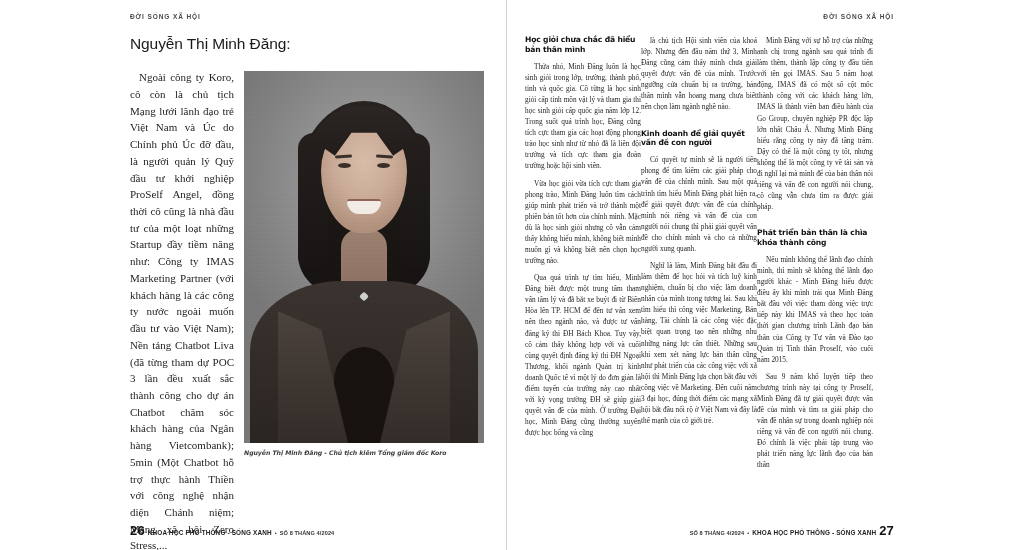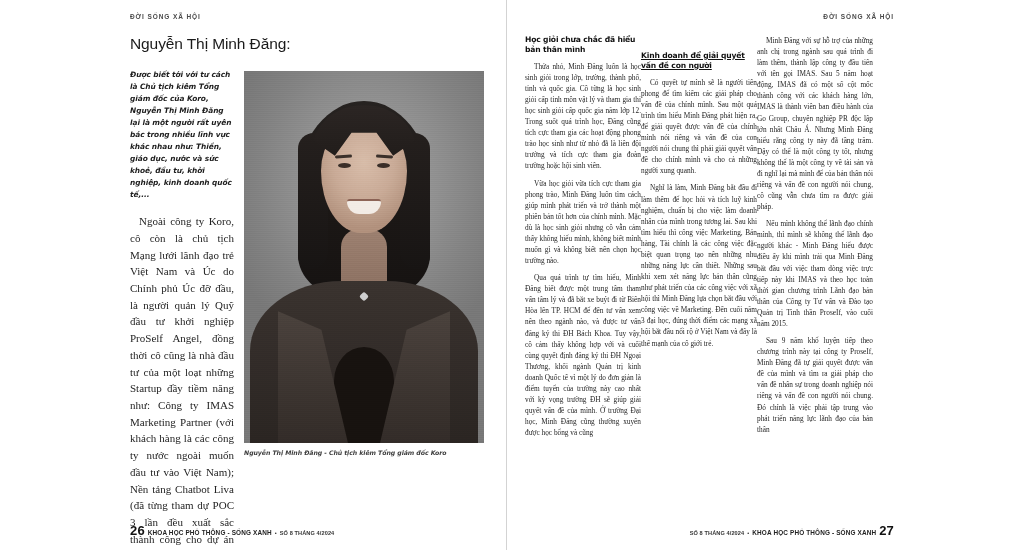--- a/index.html
+++ b/index.html
@@ -333,38 +333,37 @@
     font-family: "DejaVu Sans", sans-serif;
     font-size: 7.6px;
     font-weight: 700;
     color: #111;
     line-height: 1.3;
     margin: 0 0 6px 0;
     text-align: left;
     text-indent: 0;
     letter-spacing: -0.15px;
   }
-  .sec-head.spaced { margin-top: 16px; text-decoration: underline; }
+  .sec-head.spaced { margin-top: 16px; }
 </style>
 </head>
 <body>
 
 <div class="spread">
 
   <div class="page page-left">
 
     <div class="running-head rh-left">ĐỜI SỐNG XÃ HỘI</div>
 
     <div class="kicker">Nguyễn Thị Minh Đăng:</div>
 
 
     <div class="left-body">
 
       <div class="left-col">
-        <div class="lead">Được biết tới với tư cách là Chủ tịch kiêm Tổng giám đốc của Koro, Nguyễn Thị Minh Đăng lại là một người rất uyên bác trong nhiều lĩnh vực khác nhau như: Thiền, giáo dục, nước và sức khoẻ, đầu tư, khởi nghiệp, kinh doanh quốc tế,...</div>
         <div class="serif-col">
           <p>Ngoài công ty Koro, cô còn là chủ tịch Mạng lưới lãnh đạo trẻ Việt Nam và Úc do Chính phủ Úc đỡ đầu, là người quản lý Quỹ đầu tư khởi nghiệp ProSelf Angel, đồng thời cô cũng là nhà đầu tư của một loạt những Startup đầy tiềm năng như: Công ty IMAS Marketing Partner (với khách hàng là các công ty nước ngoài muốn đầu tư vào Việt Nam); Nền tảng Chatbot Liva (đã từng tham dự POC 3 lần đều xuất sắc thành công cho dự án Chatbot chăm sóc khách hàng của Ngân hàng Vietcombank); 5min (Một Chatbot hỗ trợ thực hành Thiền với công nghệ nhận diện Chánh niệm; Mạng xã hội Zero Stress,...</p>
         </div>
       </div>
 
       <div class="photo-area">
         <div class="photo-frame">
           <div class="photo-bg"></div>
           <div class="p-hair-back"></div>
           <div class="p-neck"></div>
@@ -407,27 +406,29 @@
     <div class="right-cols">
 
       <div class="rcol">
         <div class="sec-head">Học giỏi chưa chắc đã hiểu bản thân mình</div>
         <p>Thửa nhỏ, Minh Đăng luôn là học sinh giỏi trong lớp, trường, thành phố, tỉnh và quốc gia. Cô từng là học sinh giỏi cấp tỉnh môn vật lý và tham gia thi học sinh giỏi cấp quốc gia năm lớp 12. Trong suốt quá trình học, Đăng cũng tích cực tham gia các hoạt động phong trào học sinh như từ nhỏ đã là liên đội trưởng và tích cực tham gia đoàn trường hoặc hội sinh viên.</p>
         <p>Vừa học giỏi vừa tích cực tham gia phong trào, Minh Đăng luôn tìm cách giúp mình phát triển và trở thành một phiên bản tốt hơn của chính mình. Mặc dù là học sinh giỏi nhưng cô vẫn cảm thấy không hiểu mình, không biết mình muốn gì và không biết nên chọn học trường nào.</p>
         <p>Qua quá trình tự tìm hiểu, Minh Đăng biết được một trung tâm tham vấn tâm lý và đã bắt xe buýt đi từ Biên Hòa lên TP. HCM để đến tư vấn xem nên theo ngành nào, và được tư vấn đăng ký thi ĐH Bách Khoa. Tuy vậy, cô cảm thấy không hợp với và cuối cùng quyết định đăng ký thi ĐH Ngoại Thương, khối ngành Quản trị kinh doanh Quốc tế vì một lý do đơn giản là điểm tuyển của trường này cao nhất với kỳ vọng trường ĐH sẽ giúp giải quyết vấn đề của mình. Ở trường Đại học, Minh Đăng cũng thường xuyên được học bổng và cũng</p>
       </div>
 
       <div class="rcol">
+        <p>là chủ tịch Hội sinh viên của khoá lớp. Nhưng đến đầu năm thứ 3, Minh Đăng cũng cảm thấy mình chưa giải quyết được vấn đề của mình. Trước ngưỡng cửa chuẩn bị ra trường, bản thân mình vẫn hoang mang chưa biết nên chọn làm ngành nghề nào.</p>
         <div class="sec-head spaced">Kinh doanh để giải quyết vấn đề con người</div>
         <p>Có quyết tự mình sẽ là người tiên phong để tìm kiếm các giải pháp cho vấn đề của chính mình. Sau một quá trình tìm hiểu Minh Đăng phát hiện ra, để giải quyết được vấn đề của chính mình nói riêng và vấn đề của con người nói chung thì phải giải quyết vấn đề cho chính mình và cho cả những người xung quanh.</p>
         <p>Nghĩ là làm, Minh Đăng bắt đầu đi làm thêm để học hỏi và tích luỹ kinh nghiệm, chuẩn bị cho việc làm doanh nhân của mình trong tương lai. Sau khi tìm hiểu thì công việc Marketing, Bán hàng, Tài chính là các công việc đặc biệt quan trọng tạo nên những nhu những năng lực cần thiết. Những sau khi xem xét năng lực bản thân cũng như phát triển của các công việc với xã hội thì Minh Đăng lựa chọn bắt đầu với công việc về Marketing. Đến cuối năm 3 đại học, đúng thời điểm các mạng xã hội bắt đầu nổi rộ ở Việt Nam và đây là thế mạnh của cô giới trẻ.</p>
       </div>
 
       <div class="rcol">
         <p>Minh Đăng với sự hỗ trợ của những anh chị trong ngành sau quá trình đi làm thêm, thành lập công ty đầu tiên với tên gọi IMAS. Sau 5 năm hoạt động, IMAS đã có một số cột mốc thành công với các khách hàng lớn, IMAS là thành viên ban điều hành của Go Group, chuyên nghiệp PR độc lập lớn nhất Châu Á. Nhưng Minh Đăng hiểu rằng công ty này đã tầng trăm. Dậy có thể là một công ty tốt, nhưng không thể là một công ty về tài sản và đi nghĩ lại mà mình để của bản thân nói riêng và vấn đề con người nói chung, cô cũng vẫn chưa tìm ra được giải pháp.</p>
+        <div class="sec-head spaced">Phát triển bản thân là chìa khóa thành công</div>
         <p>Nếu mình không thể lãnh đạo chính mình, thì mình sẽ không thể lãnh đạo người khác - Minh Đăng hiểu được điều ấy khi mình trải qua Minh Đăng bắt đầu với việc tham dòng việc trực tiếp này khi IMAS và theo học toàn thời gian chương trình Lãnh đạo bản thân của Công ty Tư vấn và Đào tạo Quản trị Tinh thần ProseIf, vào cuối năm 2015.</p>
         <p>Sau 9 năm khổ luyện tiếp theo chương trình này tại công ty ProseIf, Minh Đăng đã tự giải quyết được vấn đề của mình và tìm ra giải pháp cho vấn đề nhân sự trong doanh nghiệp nói riêng và vấn đề con người nói chung. Đó chính là việc phải tập trung vào phát triển năng lực lãnh đạo của bản thân</p>
       </div>
 
     </div>
 
     <div class="footer footer-right">
       <span class="issue">SỐ 8 THÁNG 4/2024</span>
       <span class="bullet">•</span>
       <span>KHOA HỌC PHỔ THÔNG - SỐNG XANH</span>

